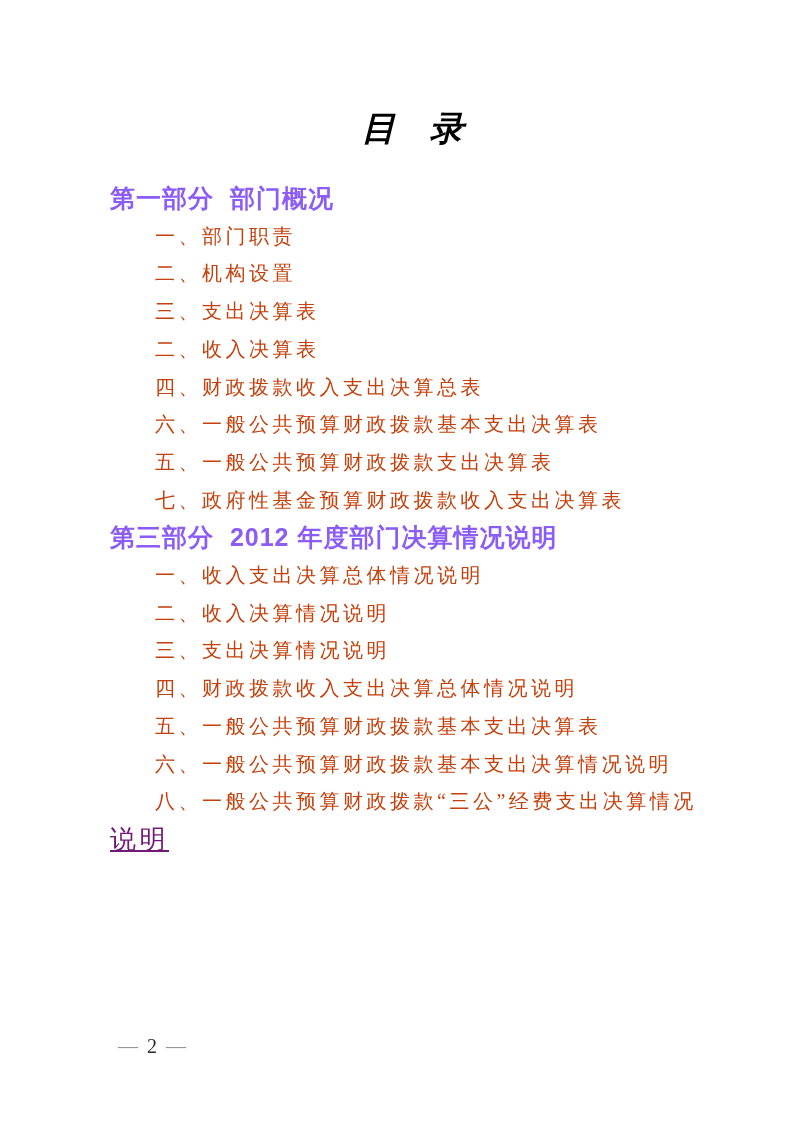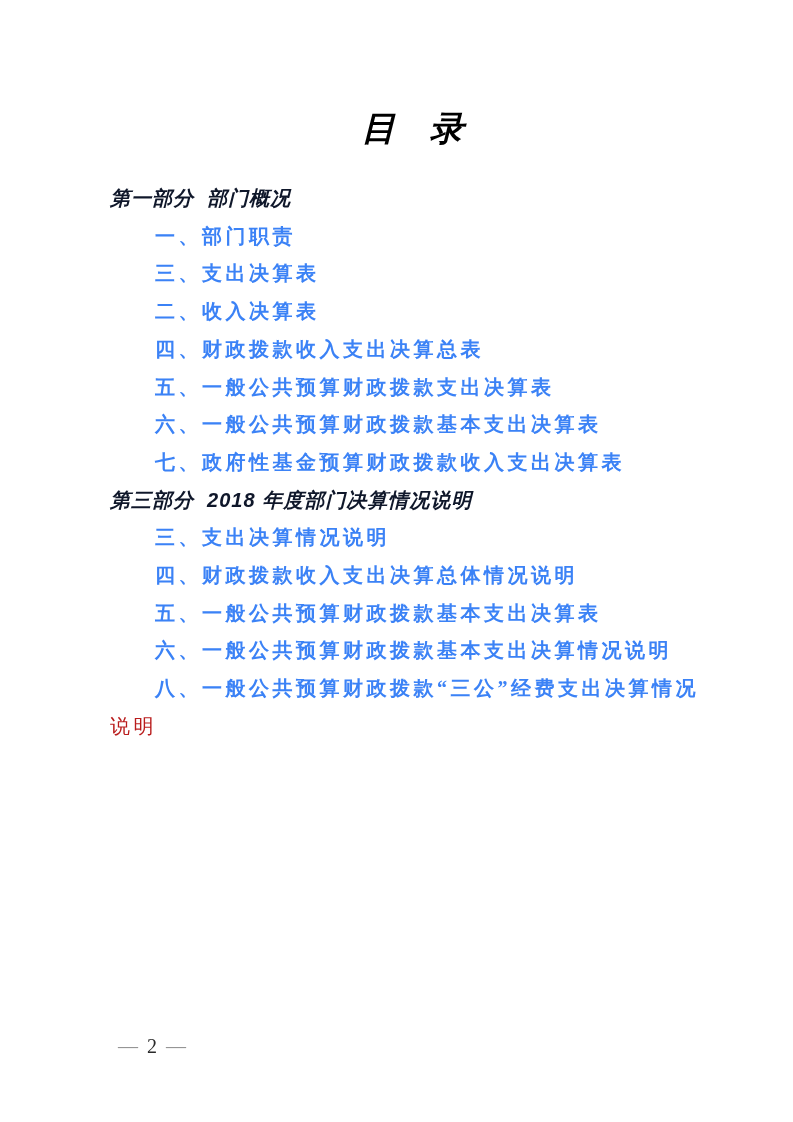--- a/index.html
+++ b/index.html
@@ -39,43 +39,43 @@
     top: 180px;
     width: 670px;
   }
   .toc p {
     margin: 0;
     white-space: pre;
   }
   .line-heading {
     font-family: "Liberation Sans", "DejaVu Sans", sans-serif;
     font-weight: 700;
-    font-size: 20px;
+    font-size: 25px;
     line-height: 37.7px;
     letter-spacing: 1px;
-    color: #0f172a;
-    font-style: italic;
+    color: #8b5cf6;
   }
   .line-item {
     font-family: "Liberation Serif", "DejaVu Serif", serif;
-    font-weight: 700;
+    font-weight: 400;
     font-size: 20px;
     line-height: 37.7px;
     letter-spacing: 3.5px;
-    color: #3b82f6;
+    color: #c2410c;
     text-indent: 45px;
   }
   .line-item-continuation {
     font-family: "Liberation Serif", "DejaVu Serif", serif;
     font-weight: 400;
-    font-size: 20px;
+    font-size: 26px;
     line-height: 37.7px;
     letter-spacing: 3.5px;
-    color: #b91c1c;
+    color: #701a75;
     text-indent: 0;
+    text-decoration: underline;
   }
   .page-number {
     position: absolute;
     left: 118px;
     top: 1034px;
     font-family: "Liberation Serif", "DejaVu Serif", serif;
     font-size: 20px;
     line-height: 24px;
     color: #2a2a2a;
   }
@@ -91,27 +91,30 @@
 </head>
 <body>
 
 <div class="page">
 
   <h1 class="doc-title">目录</h1>
 
   <div class="toc">
       <p class="line-heading">第一部分  部门概况</p>
       <p class="line-item">一、部门职责</p>
+      <p class="line-item">二、机构设置</p>
       <p class="line-item">三、支出决算表</p>
       <p class="line-item">二、收入决算表</p>
       <p class="line-item">四、财政拨款收入支出决算总表</p>
+      <p class="line-item">六、一般公共预算财政拨款基本支出决算表</p>
       <p class="line-item">五、一般公共预算财政拨款支出决算表</p>
-      <p class="line-item">六、一般公共预算财政拨款基本支出决算表</p>
       <p class="line-item">七、政府性基金预算财政拨款收入支出决算表</p>
-      <p class="line-heading">第三部分  2018 年度部门决算情况说明</p>
+      <p class="line-heading">第三部分  2012 年度部门决算情况说明</p>
+      <p class="line-item">一、收入支出决算总体情况说明</p>
+      <p class="line-item">二、收入决算情况说明</p>
       <p class="line-item">三、支出决算情况说明</p>
       <p class="line-item">四、财政拨款收入支出决算总体情况说明</p>
       <p class="line-item">五、一般公共预算财政拨款基本支出决算表</p>
       <p class="line-item">六、一般公共预算财政拨款基本支出决算情况说明</p>
       <p class="line-item">八、一般公共预算财政拨款“三公”经费支出决算情况</p>
       <p class="line-item-continuation">说明</p>
     </div>
 
   <div class="page-number">
     <span class="dash">—</span><span class="num">2</span><span class="dash">—</span>

